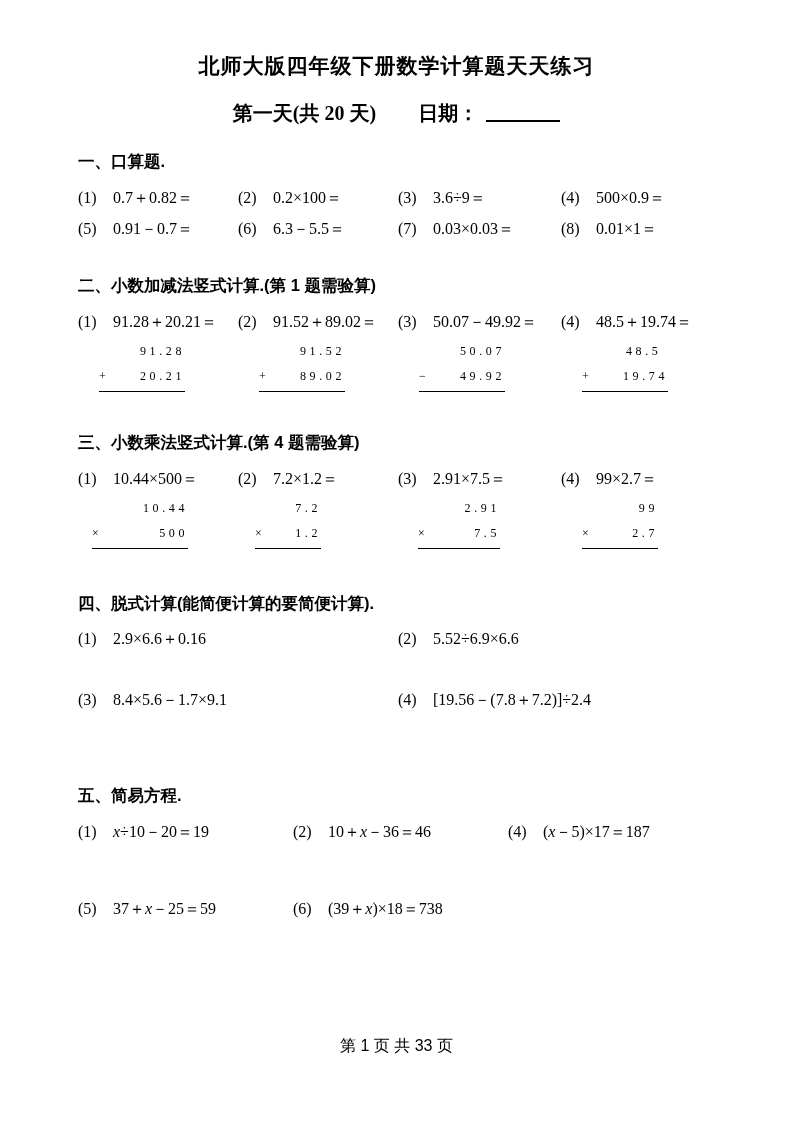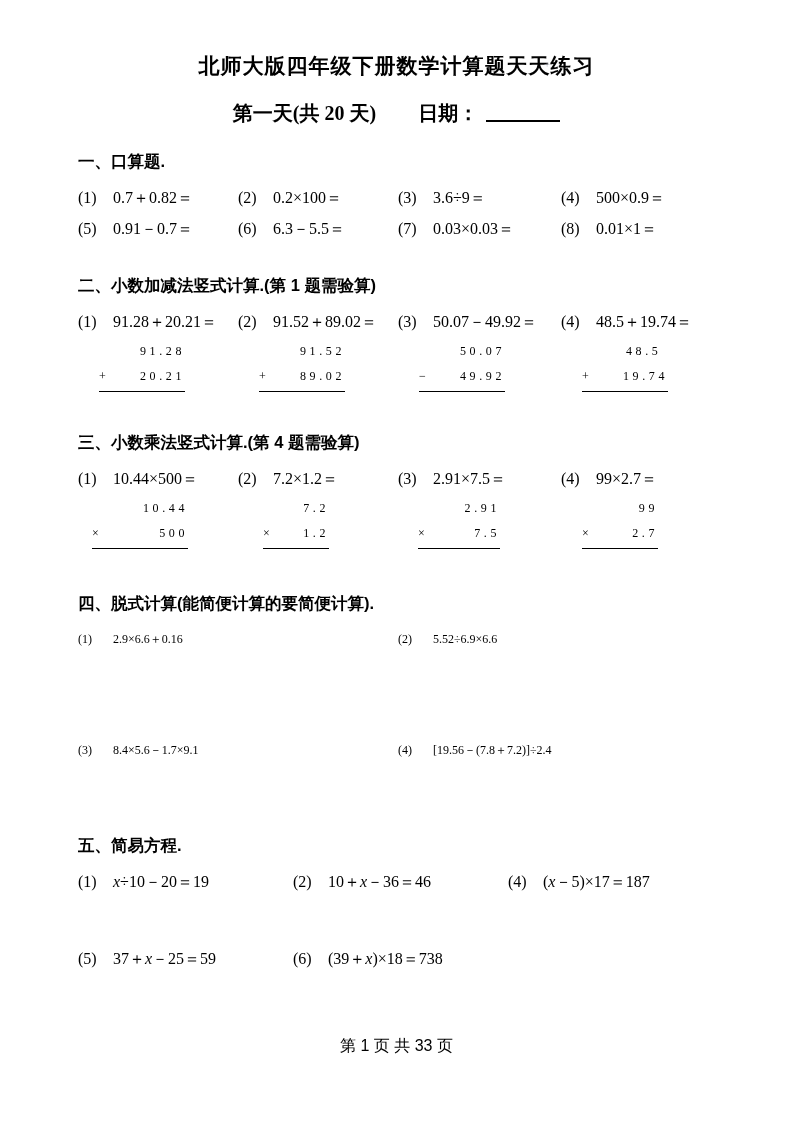--- a/index.html
+++ b/index.html
@@ -50,22 +50,22 @@
   .grid4 {
     display:grid;
     grid-template-columns:160px 160px 163px 1fr;
     row-gap:9px;
     font-size:16px; line-height:22px;
     margin-top:14px;
   }
   .grid2 {
     display:grid;
     grid-template-columns:320px 1fr;
-    row-gap:89px;
-    font-size:12px; line-height:22px;
+    row-gap:39px;
+    font-size:16px; line-height:22px;
     margin-top:13px;
   }
   .grid3 {
     display:grid;
     grid-template-columns:215px 215px 1fr;
     row-gap:55px;
     font-size:16px; line-height:22px;
     margin-top:14px;
   }
   .item { white-space:nowrap; }
@@ -88,21 +88,21 @@
   }
   .vbot {
     display:flex; justify-content:space-between; align-items:baseline;
     border-bottom:1.5px solid #000;
     padding-bottom:3px;
     line-height:24px;
   }
   .vnum { letter-spacing:0.3em; white-space:pre; }
   .vop { letter-spacing:0; }
   .vgrid-mul .vblock:nth-child(1) { width:96px; margin-left:14px; }
-  .vgrid-mul .vblock:nth-child(2) { width:66px; margin-left:25px; }
+  .vgrid-mul .vblock:nth-child(2) { width:66px; margin-left:17px; }
   .vgrid-mul .vblock:nth-child(3) { width:82px; margin-left:20px; }
   .vgrid-mul .vblock:nth-child(4) { width:76px; margin-left:21px; }
 
   .footer {
     position:absolute; left:0; right:0; top:1036px;
     text-align:center;
     font-size:16px;
     font-family:"Liberation Sans","DejaVu Sans",sans-serif;
   }
 </style>

